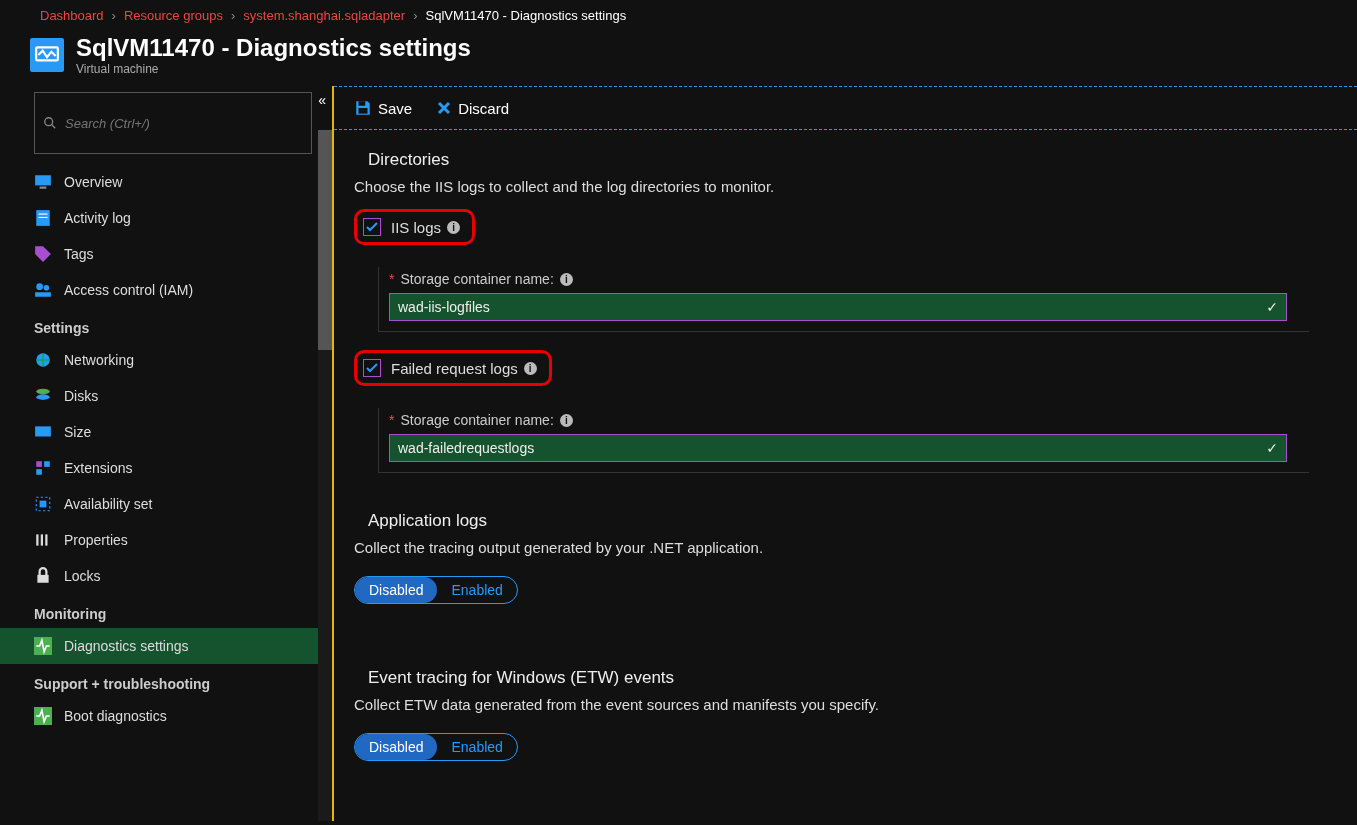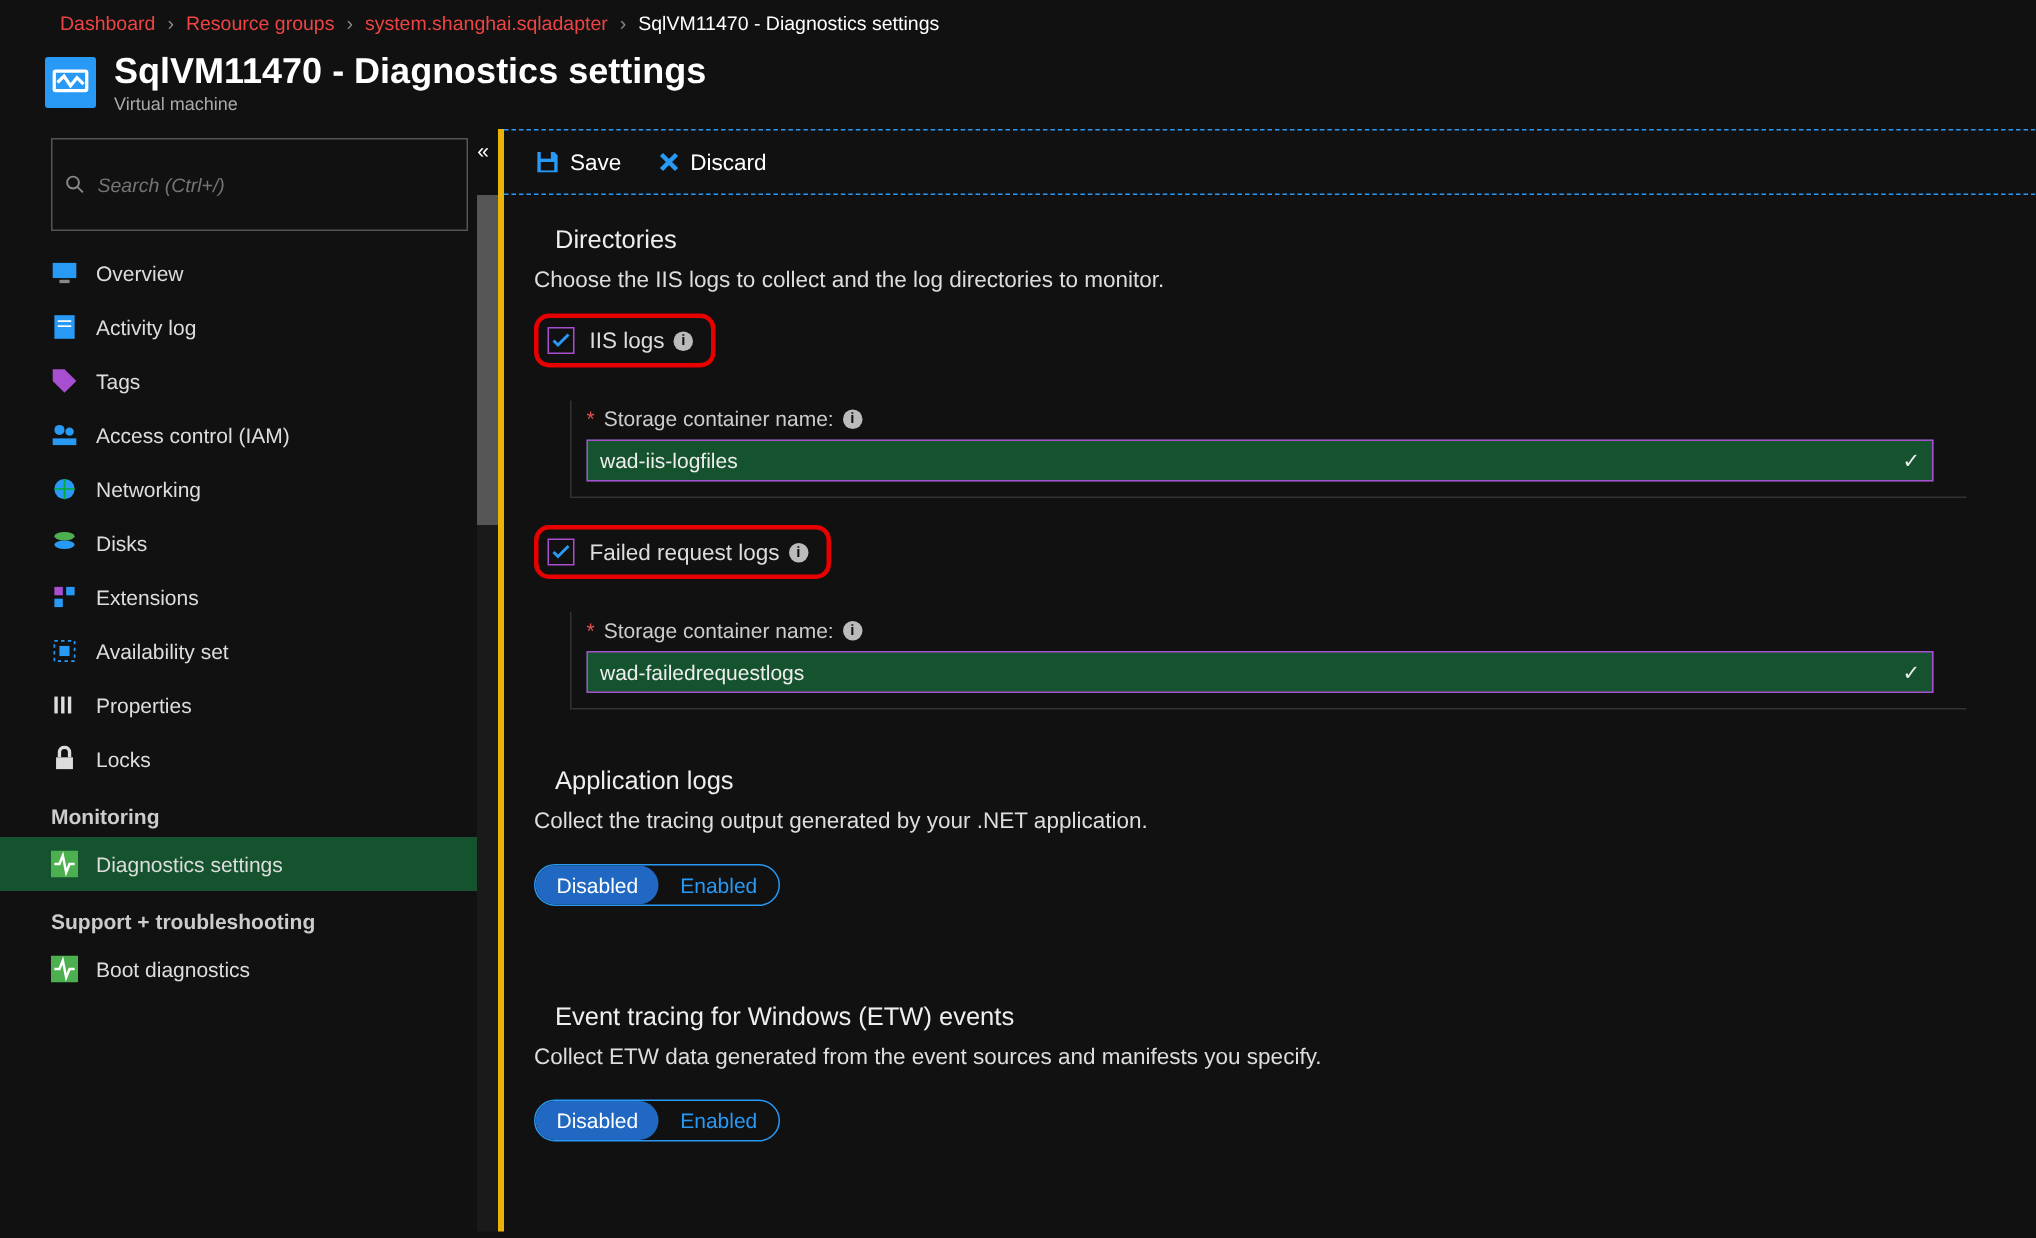--- a/index.html
+++ b/index.html
@@ -19,21 +19,21 @@
 .search input{background:transparent;border:none;outline:none;color:#ddd;font-style:italic;font-size:13px;width:100%}
 .search svg{width:14px;height:14px;margin-right:6px;flex-shrink:0}
 .nav{overflow-y:auto;height:calc(100% - 50px)}
 .nav-group-title{color:#ccc;font-size:14px;padding:12px 0 6px 34px;font-weight:600}
 .nav-item{display:flex;align-items:center;padding:9px 0 9px 34px;color:#ddd;cursor:pointer}
 .nav-item.active{background:#14532d}
 .nav-item .icon{width:18px;height:18px;margin-right:12px;display:flex;align-items:center;justify-content:center}
 .nav-item .label{font-size:14px}
 .scrollbar{position:absolute;right:0;top:44px;width:14px;bottom:0;background:#1a1a1a}
 .scrollbar-thumb{background:#555;width:100%;height:220px;border-radius:0}
-.content{flex:1;background:#111;border-left:4px solid #eab308}
+.content{flex:1;background:#111;border-left:2px solid #eab308}
 .toolbar{height:42px;border-top:1px dashed #2899f5;border-bottom:1px dashed #2899f5;display:flex;align-items:center;padding-left:20px;gap:24px}
 .toolbar .btn{display:flex;align-items:center;gap:6px;color:#fff;cursor:pointer;font-size:15px}
 .pane{padding:16px 20px 20px 20px}
 .section-title{font-size:17px;color:#eee;margin:4px 0 8px 14px}
 .section-desc{font-size:15px;color:#ddd;margin-bottom:14px}
 .highlight-box{border:3px solid #e60000;border-radius:10px;display:inline-flex;align-items:center;padding:6px 12px 6px 6px;margin-bottom:18px}
 .chk{width:16px;height:16px;border:1px solid #a84fd1;margin-right:10px;display:flex;align-items:center;justify-content:center;cursor:pointer}
 .chk svg{width:12px;height:12px}
 .chk-label{font-size:15px;color:#ddd;display:flex;align-items:center;gap:6px}
 .info-icon{width:13px;height:13px;border-radius:50%;background:#bbb;color:#111;font-size:10px;font-weight:700;display:inline-flex;align-items:center;justify-content:center}
@@ -115,37 +115,46 @@
           <span class="icon">
             <svg viewBox="0 0 16 16">
               <circle cx="5" cy="5" r="3" fill="#2899f5"></circle>
               <circle cx="11" cy="6" r="2.5" fill="#2899f5"></circle>
               <rect x="1" y="10" width="14" height="4" fill="#2899f5"></rect>
             </svg>
           </span>
           <span class="label">Access control (IAM)</span>
         </div>
 
+      <div class="nav-group-title">Settings</div>
       <div class="nav-item">
           <span class="icon">
             <svg viewBox="0 0 16 16">
               <circle cx="8" cy="8" r="6" fill="#2899f5"></circle>
               <path d="M2 8 H14 M8 2 V14" stroke="#0a3" stroke-width="1"></path>
             </svg>
           </span>
           <span class="label">Networking</span>
         </div>
       <div class="nav-item">
           <span class="icon">
             <svg viewBox="0 0 16 16">
               <ellipse cx="8" cy="4" rx="6" ry="2.5" fill="#4caf50"></ellipse>
               <ellipse cx="8" cy="9" rx="6" ry="2.5" fill="#2899f5"></ellipse>
             </svg>
           </span>
           <span class="label">Disks</span>
+        </div>
+      <div class="nav-item">
+          <span class="icon">
+            <svg viewBox="0 0 16 16">
+              <rect x="1" y="3" width="14" height="9" fill="#2899f5"></rect>
+            </svg>
+          </span>
+          <span class="label">Size</span>
         </div>
       <div class="nav-item">
           <span class="icon">
             <svg viewBox="0 0 16 16">
               <rect x="2" y="2" width="5" height="5" fill="#a84fd1"></rect>
               <rect x="9" y="2" width="5" height="5" fill="#2899f5"></rect>
               <rect x="2" y="9" width="5" height="5" fill="#2899f5"></rect>
             </svg>
           </span>
           <span class="label">Extensions</span>

